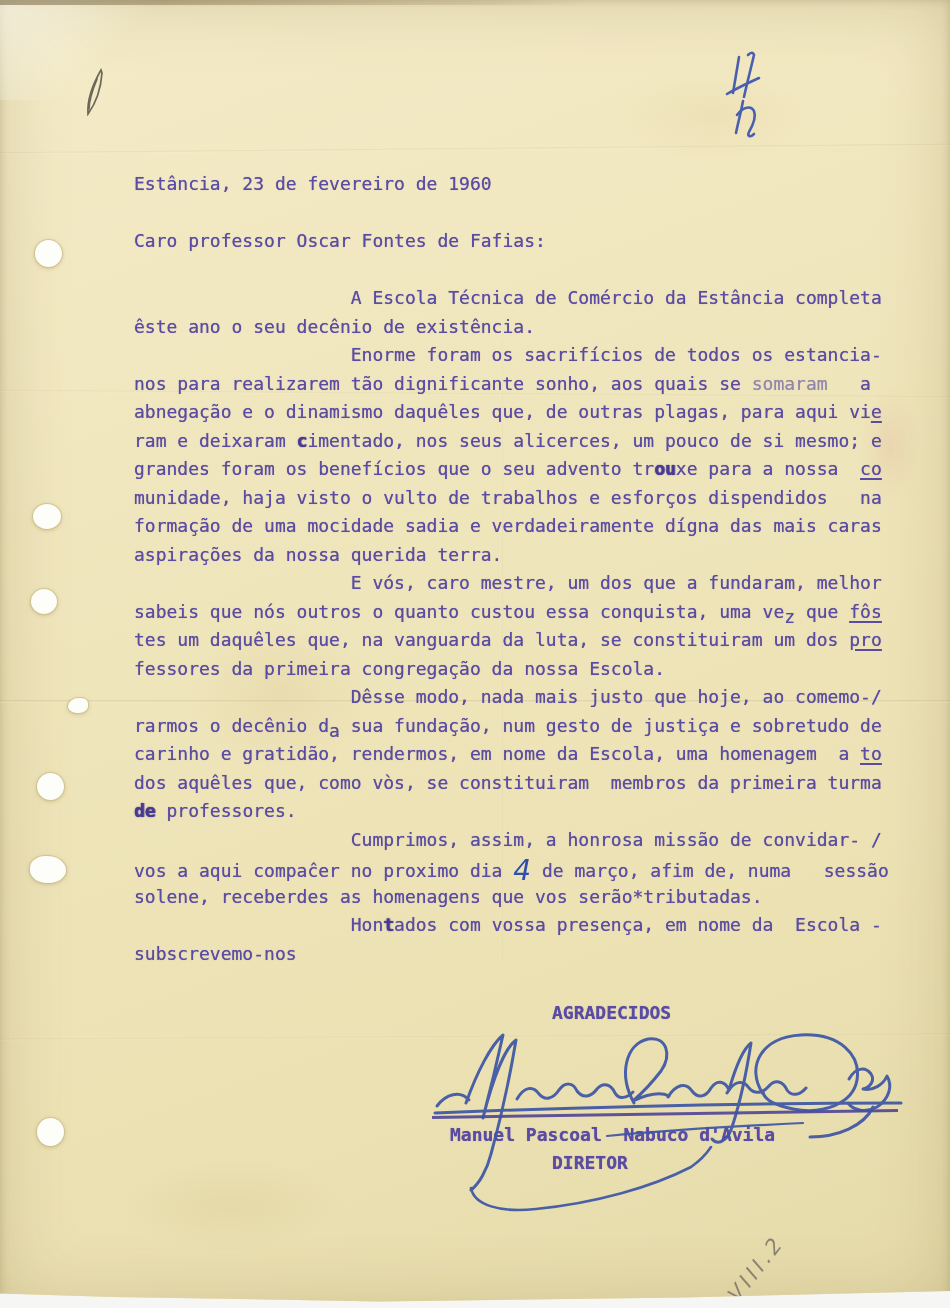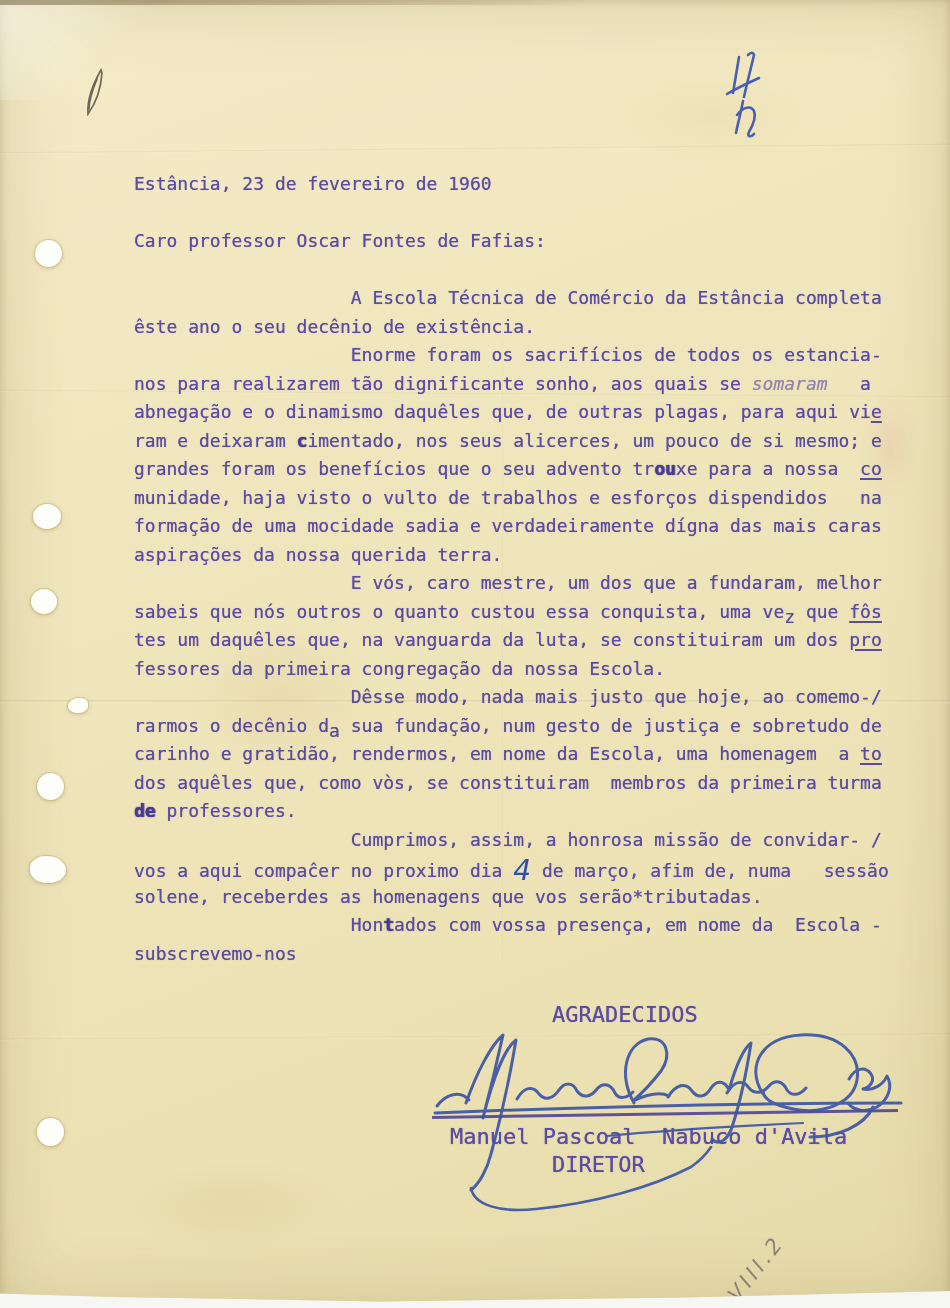--- a/index.html
+++ b/index.html
@@ -35,30 +35,31 @@
   
   .letter-body{
     position:absolute;left:134px;top:170px;width:780px;
     font-size:18px;line-height:28.5px;color:#5a4ba3;
     white-space:pre;letter-spacing:0;
     text-shadow:0 0 .7px rgba(86,70,160,.75);
   }
   .line{height:28.5px;}
   .seg-u{text-decoration:underline;text-underline-offset:3px;text-decoration-thickness:2px;}
   .seg-b{font-weight:bold;color:#483a92;text-shadow:0 0 1.4px rgba(60,45,140,.95),1px 0 0 rgba(60,45,140,.55);}
-  .seg-light{opacity:.62;font-style:italic;}
+  .seg-light{opacity:.62;}
   .seg-sub{display:inline-block;transform:translateY(5px);}
   .seg-hand{
     font-family:"DejaVu Sans","Liberation Sans",sans-serif;
     color:#2f4fae;font-size:28px;font-style:italic;font-weight:400;
     display:inline-block;transform:translateY(3px);text-shadow:none;
   }
   .typed{
-    position:absolute;font-size:22px;color:#5a4ba3;white-space:pre;
+    position:absolute;font-size:18px;color:#5a4ba3;white-space:pre;
     text-shadow:0 0 .8px rgba(86,70,160,.8);
+    font-weight:bold;
   }
   
   .typed-underline{
     position:absolute;left:432px;top:1116px;width:466px;height:0;
     border-top:3px solid rgba(70,58,148,.85);
     transform:rotate(-.85deg);transform-origin:left top;
   }
   .ink-overlay{position:absolute;left:0;top:0;pointer-events:none;}
   
   .pencil-code{

